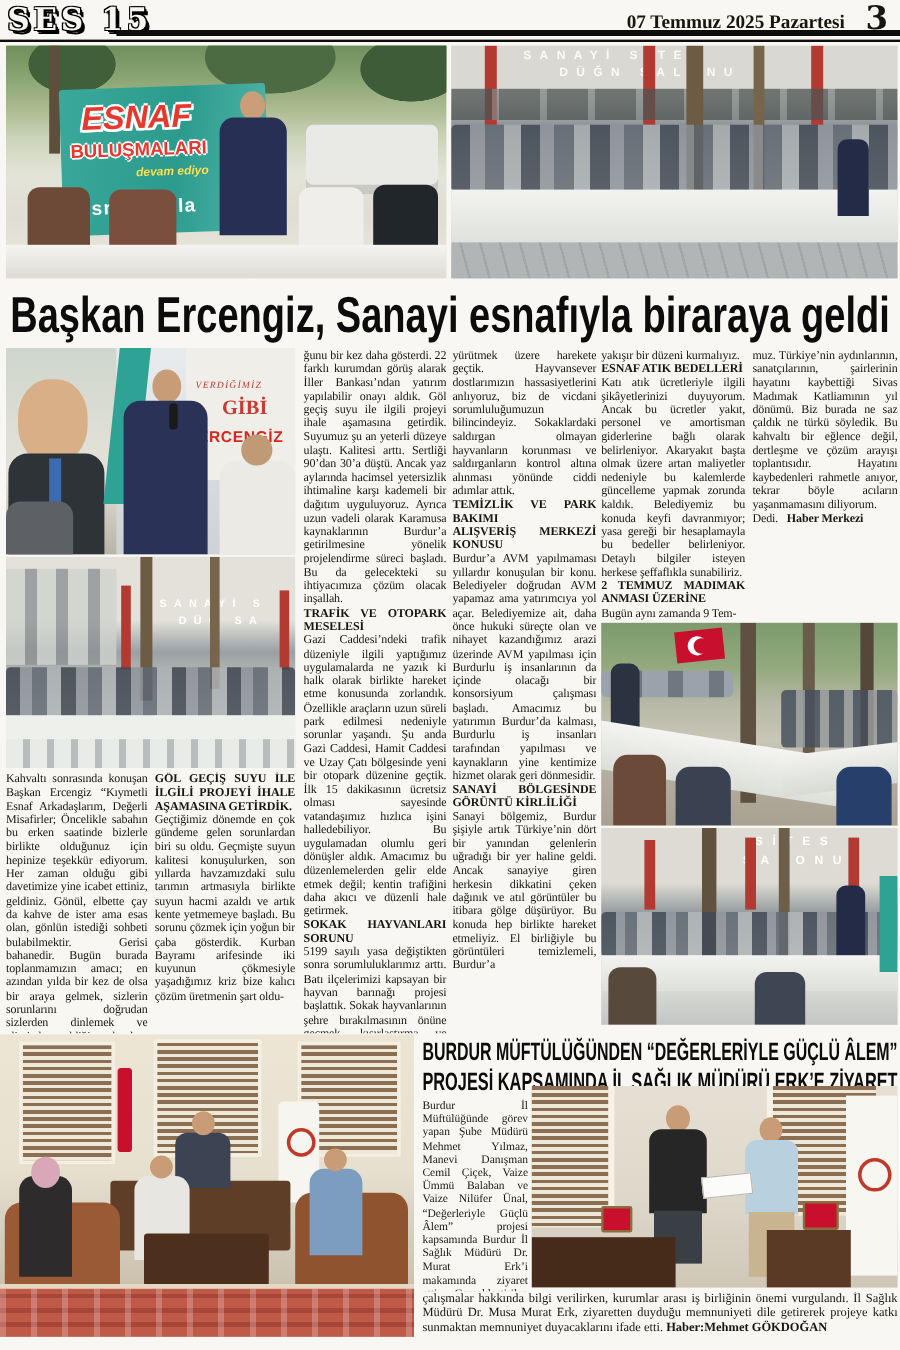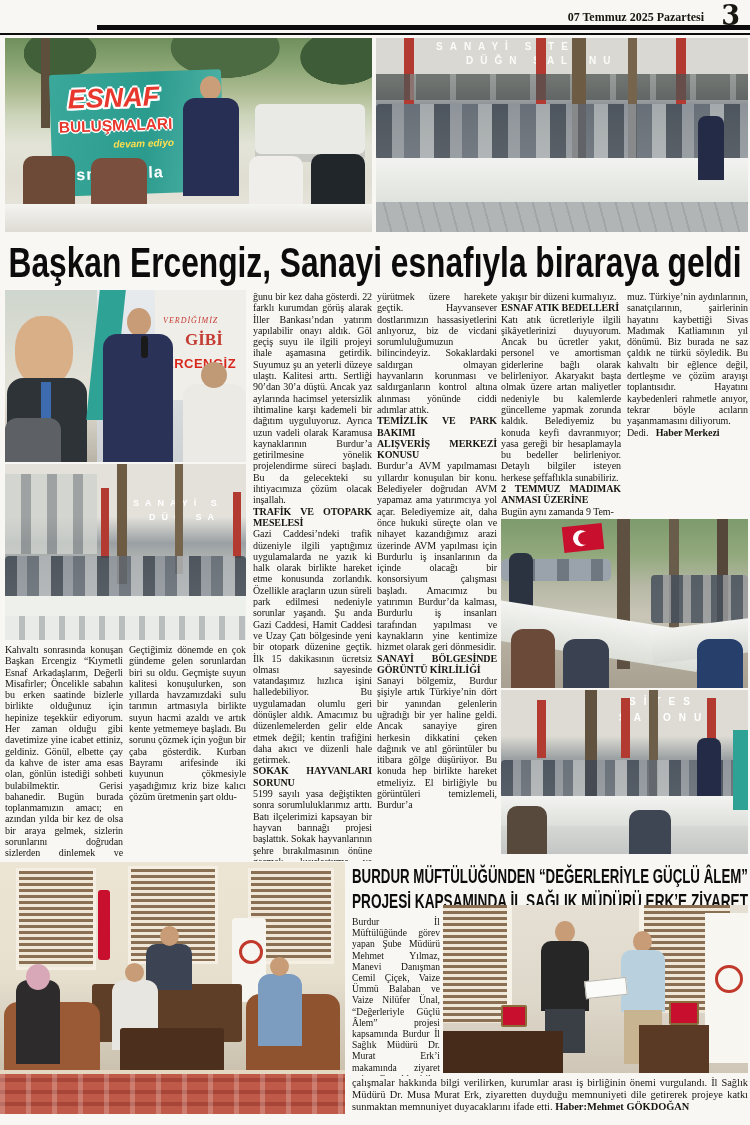--- a/index.html
+++ b/index.html
@@ -2,21 +2,21 @@
 <html lang="tr"><head>
 <meta charset="utf-8">
 <style>
   html,body{margin:0;padding:0;background:#e9e8e4;}
   .page{position:relative;width:750px;height:1125px;margin:0 auto;background:#f8f7f3;
         font-family:"Liberation Serif","DejaVu Serif",serif;color:#17160f;overflow:hidden;}
   
   .masthead{position:absolute;left:6px;top:2px;font-family:"DejaVu Serif",serif;font-weight:700;
             font-size:26px;letter-spacing:3px;color:#f6f5ef;
             text-shadow:-1px -1px 0 #000,1px -1px 0 #000,-1px 1px 0 #000,1px 1px 0 #000,3px 3px 0 #000,2px 2px 0 #000;}
-  .dateline{position:absolute;right:46px;top:10px;font-weight:700;font-size:12px;}
+  .dateline{position:absolute;right:46px;top:10px;font-weight:700;font-size:16px;}
   .pagenum{position:absolute;right:10px;top:0px;font-family:"DejaVu Serif",serif;font-weight:700;font-size:27px;}
   .rule-thick{position:absolute;left:97px;right:0;top:25px;height:5px;background:#0d0d0d;}
   .rule-thin{position:absolute;left:0;right:0;top:33px;height:2px;background:#0d0d0d;}
   
   .ph{position:absolute;overflow:hidden;background:#cfcdc6;}
   .ph *{position:absolute;}
   
   .col{position:absolute;overflow:hidden;text-align:justify;font-size:10px;line-height:11.3px;letter-spacing:-0.1px;}
   .col p{margin:0;}
   .subhead{font-weight:700;}
@@ -28,20 +28,21 @@
   .footer-strip{position:absolute;left:352px;top:1077px;width:396px;height:42px;overflow:hidden;
                 text-align:justify;font-size:10.4px;line-height:12.2px;}
   .blinds{background:repeating-linear-gradient(180deg,#8a6f52 0 3px,#efe8d8 3px 6px);}
   .sign-letters{color:#fff;font-family:"Liberation Sans",sans-serif;font-weight:700;letter-spacing:7px;font-size:10px;white-space:nowrap;}
 </style>
 </head>
 <body>
 
 <div class="page">
 
+  <div class="masthead">SES 15</div>
   <div class="dateline">07 Temmuz 2025 Pazartesi</div>
   <div class="pagenum">3</div>
   <div class="rule-thick"></div>
   <div class="rule-thin"></div>
 
   <div class="ph" style="left:5px;top:38px;width:367px;height:194px;
               background:
                radial-gradient(60px 40px at 15% 8%, #41603a 60%, transparent 61%),
                radial-gradient(90px 50px at 60% 5%, #4c6b42 60%, transparent 61%),
                radial-gradient(70px 45px at 92% 10%, #3f5c38 60%, transparent 61%),
@@ -124,20 +125,21 @@
     <div style="left:0;top:92px;width:241px;height:44px;
          background:repeating-linear-gradient(90deg,#3e4650 0 12px,#8d939b 12px 22px,#606872 22px 34px,#adb1b4 34px 46px);opacity:.85;border-radius:4px;"></div>
     <div style="left:0;top:132px;width:241px;height:22px;background:#eef0ec;"></div>
     <div style="left:0;top:152px;width:241px;height:24px;background:repeating-linear-gradient(90deg,#e9ebe8 0 14px,#b9bdbd 14px 20px);"></div>
   </div>
 
   <div class="col" style="left:5px;top:644px;width:118px;height:217px;">
     <p>Kahvaltı sonrasında konuşan Başkan Ercengiz “Kıymetli Esnaf Arkadaşlarım, Değerli Misafirler; Öncelikle sabahın bu erken saatinde bizlerle birlikte olduğunuz için hepinize teşekkür ediyorum. Her zaman olduğu gibi davetimize yine icabet ettiniz, geldiniz. Gönül, elbette çay da kahve de ister ama esas olan, gönlün istediği sohbeti bulabilmektir. Gerisi bahanedir. Bugün burada toplanmamızın amacı; en azından yılda bir kez de olsa bir araya gelmek, sizlerin sorunlarını doğrudan sizlerden dinlemek ve elimizden geldiğince bunlara cevap verebi-</p>
   </div>
   <div class="col" style="left:129px;top:644px;width:117px;height:217px;">
+    <p class="subhead">GÖL GEÇİŞ SUYU İLE İLGİLİ PROJEYİ İHALE AŞAMASINA GETİRDİK.</p>
     <p>Geçtiğimiz dönemde en çok gündeme gelen sorunlardan biri su oldu. Geçmişte suyun kalitesi konuşulurken, son yıllarda havzamızdaki sulu tarımın artmasıyla birlikte suyun hacmi azaldı ve artık kente yetmemeye başladı. Bu sorunu çözmek için yoğun bir çaba gösterdik. Kurban Bayramı arifesinde iki kuyunun çökmesiyle yaşadığımız kriz bize kalıcı çözüm üretmenin şart oldu-</p>
   </div>
   <div class="col" style="left:253px;top:291px;width:119px;height:570px;">
     <p>ğunu bir kez daha gösterdi. 22 farklı kurumdan görüş alarak İller Bankası’ndan yatırım yapılabilir onayı aldık. Göl geçiş suyu ile ilgili projeyi ihale aşamasına getirdik. Suyumuz şu an yeterli düzeye ulaştı. Kalitesi arttı. Sertliği 90’dan 30’a düştü. Ancak yaz aylarında hacimsel yetersizlik ihtimaline karşı kademeli bir dağıtım uyguluyoruz. Ayrıca uzun vadeli olarak Karamusa kaynaklarının Burdur’a getirilmesine yönelik projelendirme süreci başladı. Bu da gelecekteki su ihtiyacımıza çözüm olacak inşallah.</p>
     <p class="subhead">TRAFİK VE OTOPARK MESELESİ</p>
     <p>Gazi Caddesi’ndeki trafik düzeniyle ilgili yaptığımız uygulamalarda ne yazık ki halk olarak birlikte hareket etme konusunda zorlandık. Özellikle araçların uzun süreli park edilmesi nedeniyle sorunlar yaşandı. Şu anda Gazi Caddesi, Hamit Caddesi ve Uzay Çatı bölgesinde yeni bir otopark düzenine geçtik. İlk 15 dakikasının ücretsiz olması sayesinde vatandaşımız hızlıca işini halledebiliyor. Bu uygulamadan olumlu geri dönüşler aldık. Amacımız bu düzenlemelerden gelir elde etmek değil; kentin trafiğini daha akıcı ve düzenli hale getirmek.</p>
     <p class="subhead">SOKAK HAYVANLARI SORUNU</p>
     <p>5199 sayılı yasa değiştikten sonra sorumluluklarımız arttı. Batı ilçelerimizi kapsayan bir hayvan barınağı projesi başlattık. Sokak hayvanlarının şehre bırakılmasının önüne geçmek, kısırlaştırma ve tedavi süreçlerini bu merkezden</p>
   </div>
   <div class="col" style="left:377px;top:291px;width:120px;height:570px;">

